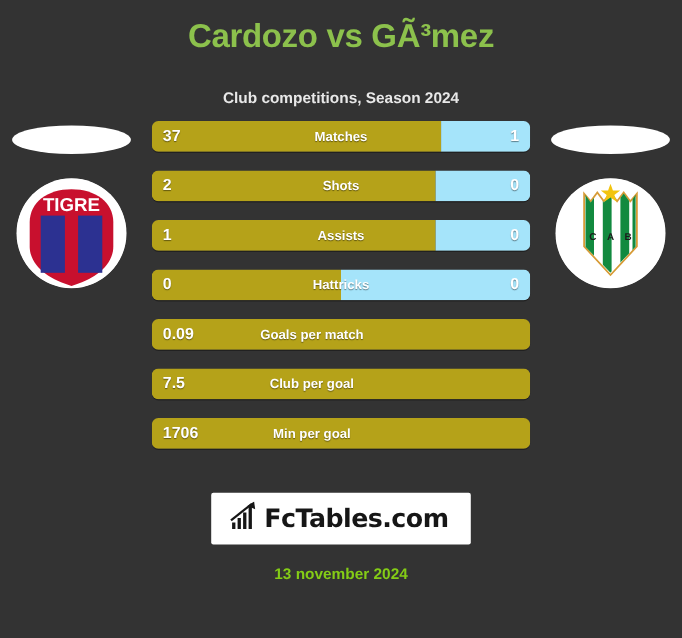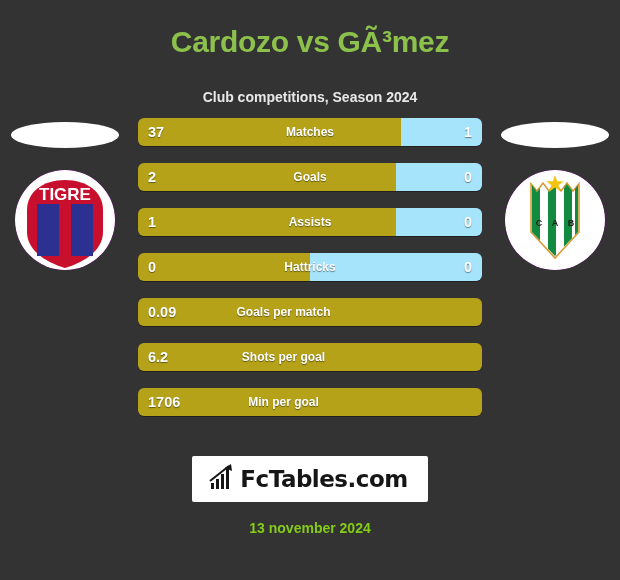--- a/index.html
+++ b/index.html
@@ -11,21 +11,21 @@
     height: 580px;
     background: #333333;
     font-family: "Liberation Sans", sans-serif;
     overflow: hidden;
     position: relative;
   }
 
   
   .header {
     text-align: center;
-    padding-top: 24px;
+    padding-top: 16px;
   }
   .title {
     font-size: 30px;
     font-weight: bold;
     color: #8cc14c;
     letter-spacing: -0.3px;
     line-height: 36px;
     margin: 0;
     white-space: nowrap;
   }
@@ -64,21 +64,21 @@
     height: 26px;
     background: #ffffff;
     border-radius: 50%;
   }
   .badge-circle {
     position: absolute;
     top: 52px;
     left: 10px;
     width: 100px;
     height: 100px;
-    background: #d946ef;
+    background: #e5e5e5;
     border-radius: 50%;
     overflow: hidden;
   }
   .badge-circle svg { display: block; }
 
   
   .bars {
     position: absolute;
     left: 138px;
     top: 0px;
@@ -224,21 +224,21 @@
       <div class="bar-label">Matches</div>
       <div class="val away">1</div>
     </div>
 
     <div class="bar-row">
       <div class="bar-track">
         <div class="seg-left" style="width:75%"></div>
         <div class="seg-right" style="width:25%"></div>
       </div>
       <div class="val home">2</div>
-      <div class="bar-label">Goals</div>
+      <div class="bar-label">Shots</div>
       <div class="val away">0</div>
     </div>
 
     <div class="bar-row">
       <div class="bar-track">
         <div class="seg-left" style="width:75%"></div>
         <div class="seg-right" style="width:25%"></div>
       </div>
       <div class="val home">1</div>
       <div class="bar-label">Assists</div>
@@ -260,22 +260,22 @@
         <div class="seg-left" style="width:100%"></div>
       </div>
       <div class="val home">0.09</div>
       <div class="bar-label shift-left">Goals per match</div>
     </div>
 
     <div class="bar-row">
       <div class="bar-track">
         <div class="seg-left" style="width:100%"></div>
       </div>
-      <div class="val home">6.2</div>
-      <div class="bar-label shift-left">Shots per goal</div>
+      <div class="val home">7.5</div>
+      <div class="bar-label shift-left">Club per goal</div>
     </div>
 
     <div class="bar-row">
       <div class="bar-track">
         <div class="seg-left" style="width:100%"></div>
       </div>
       <div class="val home">1706</div>
       <div class="bar-label shift-left">Min per goal</div>
     </div>
 

